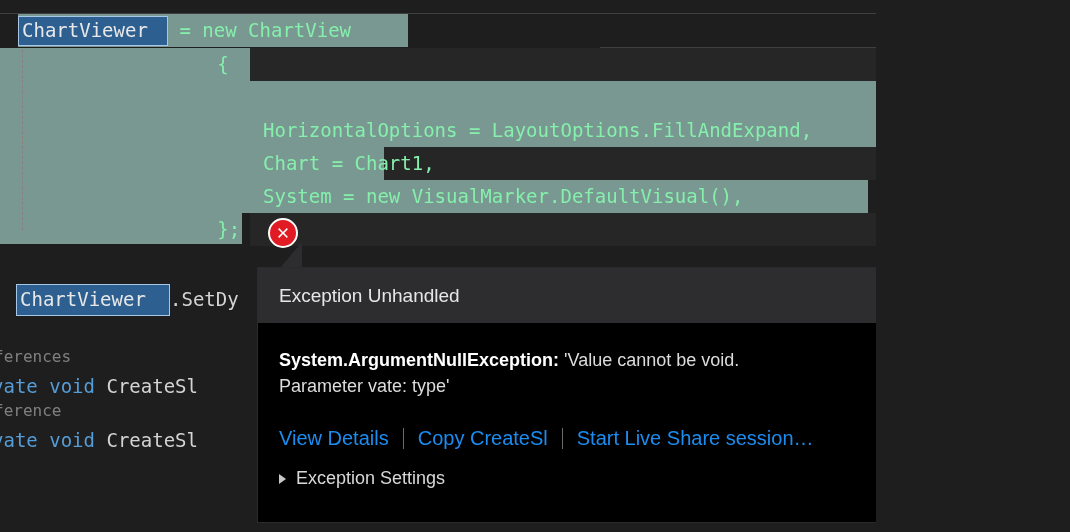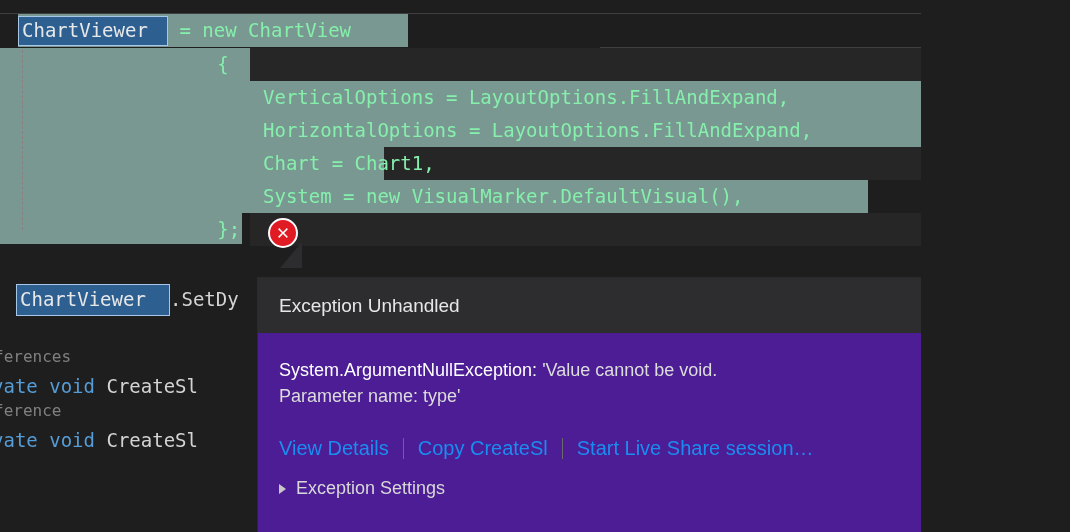--- a/index.html
+++ b/index.html
@@ -9,21 +9,20 @@
   body {
     width: 1070px; height: 532px;
     overflow: hidden;
     font-family: "Liberation Sans", sans-serif;
   }
   #root {
     position: relative;
     width: 876px; height: 532px;
     background: #1e1e1e;
     overflow: hidden;
-    padding-left: 45px;
   }
 
   
   .editor {
     position: absolute;
     left: 0; top: 0; width: 1070px; height: 532px;
     background: #1e1e1e;
     font-family: "DejaVu Sans Mono", "Liberation Mono", monospace;
     font-size: 19px;
     line-height: 33px;
@@ -110,25 +109,24 @@
     border-left: 22px solid transparent;
     border-bottom: 26px solid #2d2d30;
     z-index: 30;
   }
 
   
   .dialog {
     position: absolute;
     left: 258px; top: 268px;
     width: 787px; height: 254px;
-    background: #4c1d95;
+    background: #000000;
     box-shadow: 0 0 0 1px #2a2a2b;
     z-index: 35;
     overflow: hidden;
-    margin-top: 10px;
   }
   .dlg-header {
     position: relative;
     height: 55px;
     background: #2d2d30;
     display: flex;
     align-items: center;
   }
   .dlg-title {
     margin-left: 21px;
@@ -153,21 +151,21 @@
     position: relative;
     padding: 0 21px;
   }
   .exc-msg {
     margin-top: 24px;
     font-size: 18px;
     color: #dcdcdc;
     line-height: 26px;
     font-family: "Liberation Sans", sans-serif;
   }
-  .exc-msg b { color: #ffffff; font-weight: normal; }
+  .exc-msg b { color: #ffffff; font-weight: bold; }
   .links-row {
     margin-top: 28px;
     display: flex;
     align-items: center;
     font-size: 20px;
     font-family: "Liberation Sans", sans-serif;
   }
   .link {
     color: #1b8cf0;
     cursor: pointer;
@@ -236,21 +234,20 @@
 
     
     <div class="sel-box" style="left:18px; top:16px; width:150px; height:30px;"></div>
     <div class="sel-text" style="left:22px; top:14px; line-height:33px; font-size:19px;">ChartViewer</div>
     <div class="codeline tok-dark" style="left:168px; top:14px;"> = new ChartView</div>
 
     
     <div class="codeline tok-dark" style="left:80px; top:48px;">            {</div>
 
     
-    <div class="codeline tok-dark" style="left:80px; top:81px;">                VerticalOptions = LayoutOptions.FillAndExpand,</div>
 
     
     <div class="codeline tok-dark" style="left:80px; top:114px;">                HorizontalOptions = LayoutOptions.FillAndExpand,</div>
 
     
     <div class="codeline tok-dark" style="left:80px; top:147px;">                Chart = Chart1,</div>
 
     
     <div class="codeline tok-dark" style="left:80px; top:180px;">                System = new VisualMarker.DefaultVisual(),</div>
 
@@ -311,21 +308,21 @@
           </svg>
         </div>
       </div>
     </div>
 
     <div class="dlg-body">
 
       <div class="exc-msg">
         <span><b>System.ArgumentNullException:</b>
         <span>'Value cannot be void.</span></span>
-        <div>Parameter name: type'</div>
+        <div>Parameter vate: type'</div>
       </div>
 
       <div class="links-row">
         <span class="link">View Details</span>
         <span class="link-sep"></span>
         <span class="link">Copy CreateSl</span>
         <span class="link-sep"></span>
         <span class="link">Start Live Share session…</span>
       </div>
 

